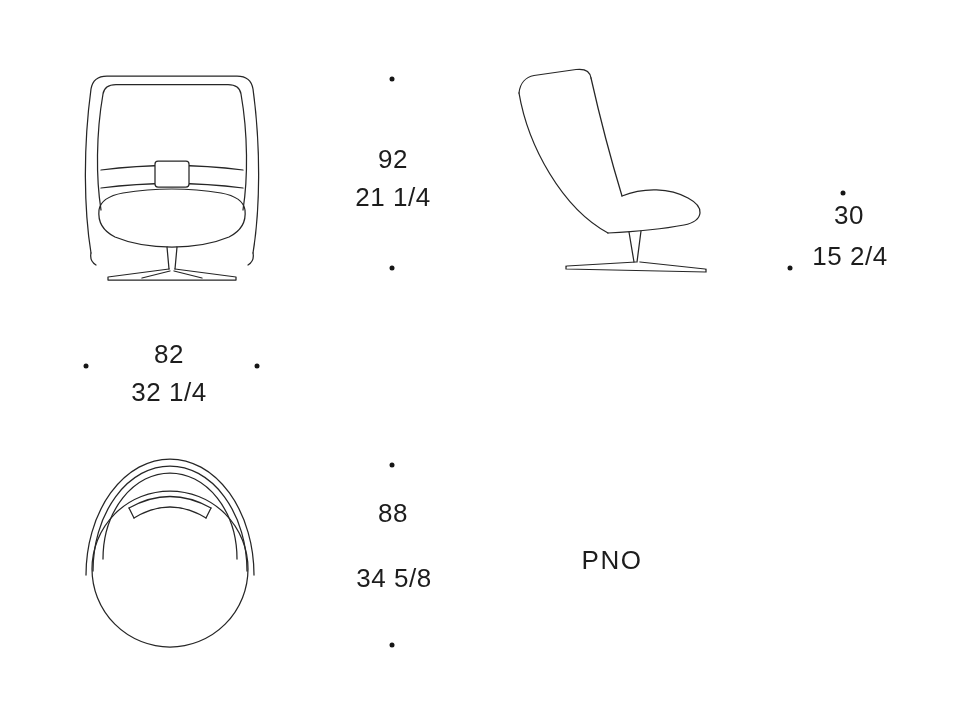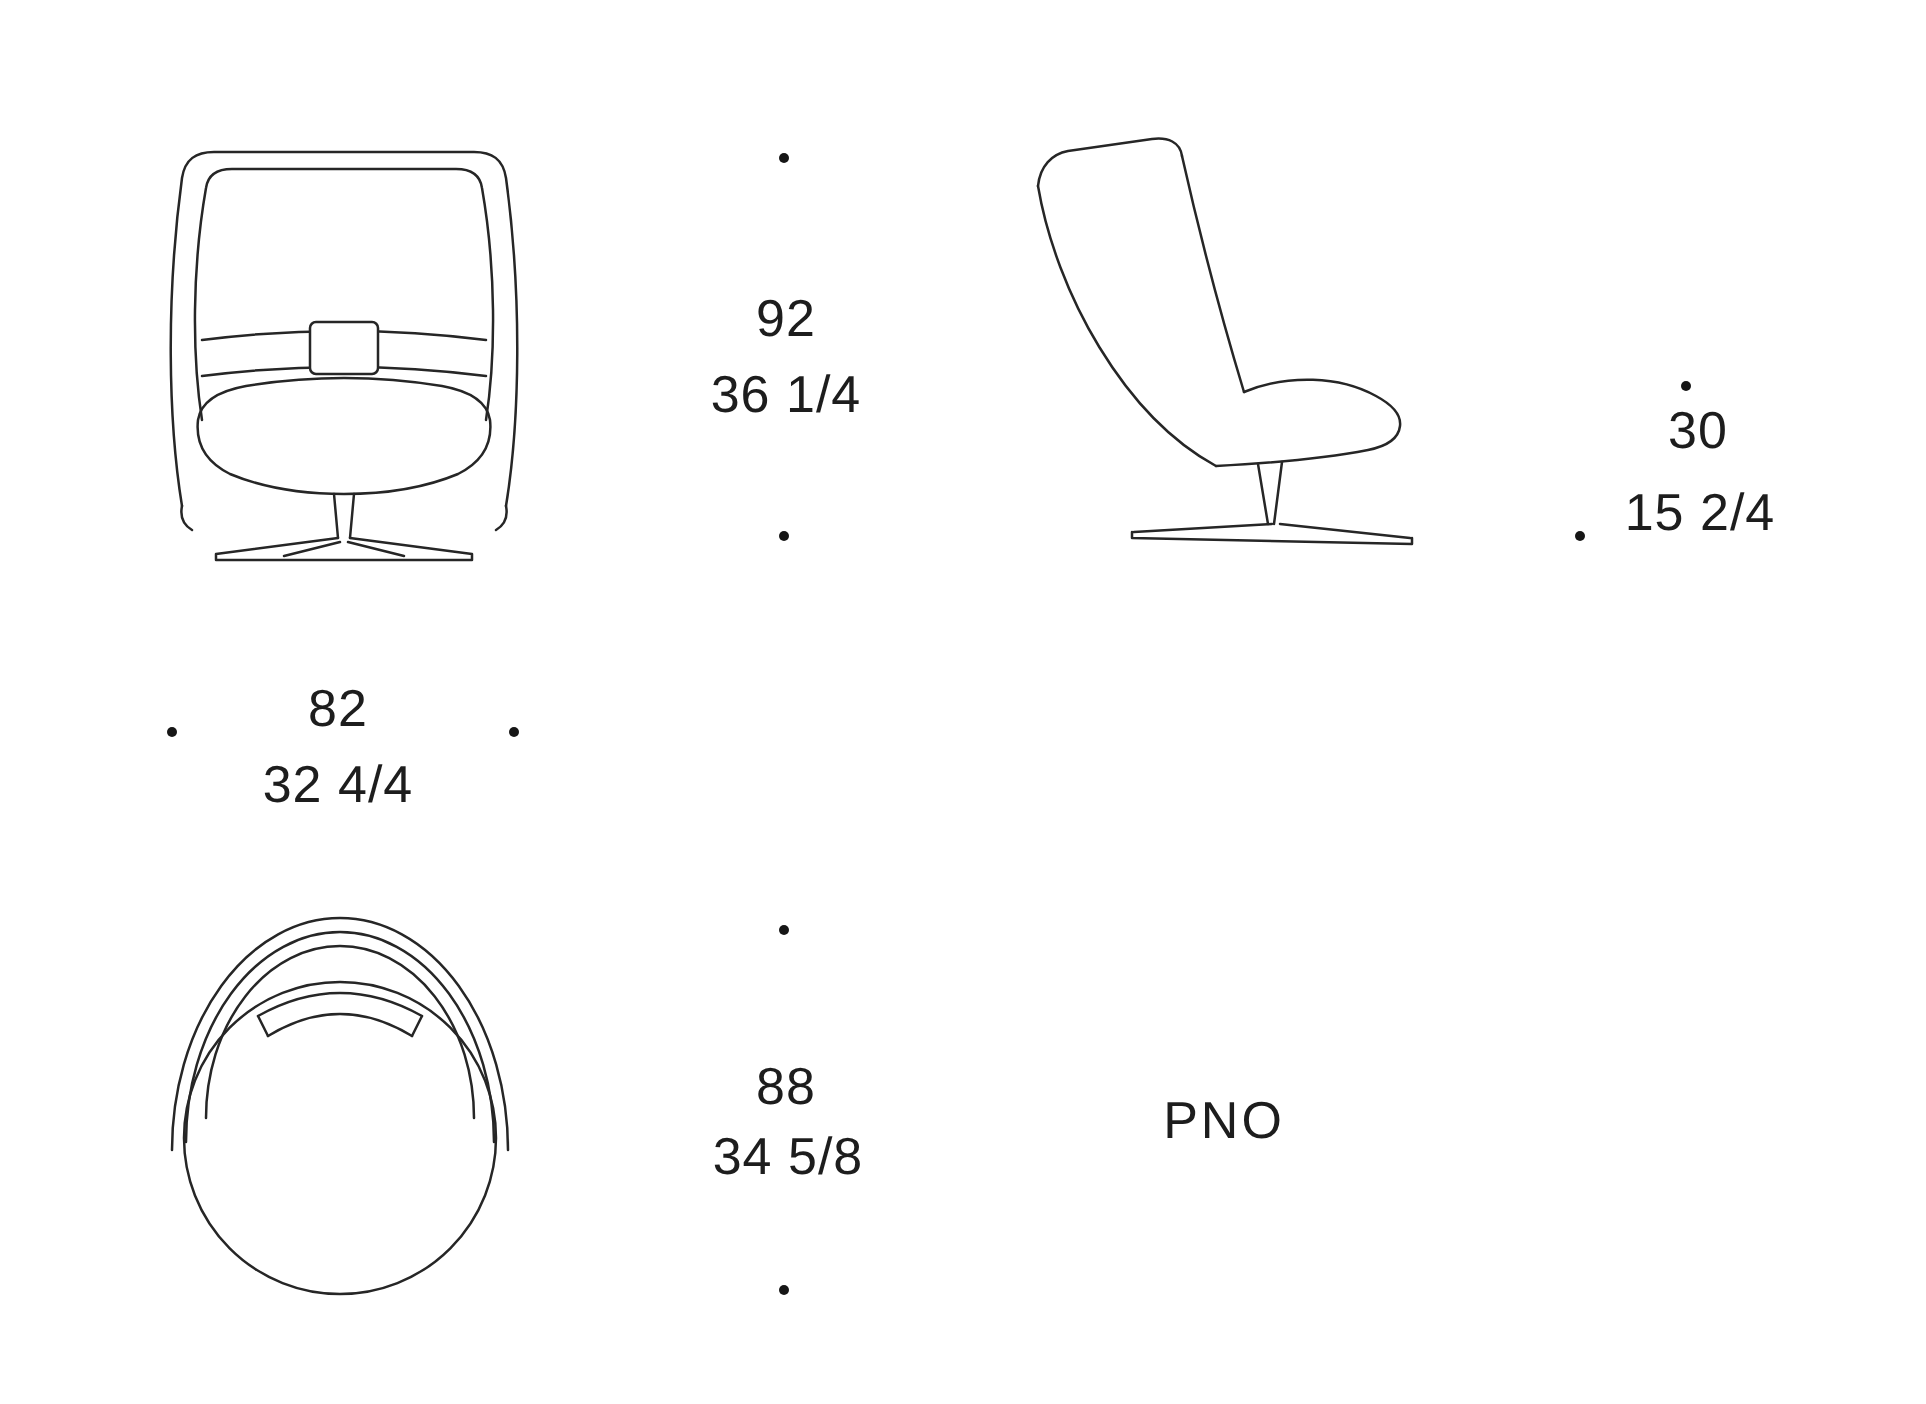--- a/index.html
+++ b/index.html
@@ -64,26 +64,26 @@
   <span class="dot" style="left:392px;top:79px"></span>
   <span class="dot" style="left:392px;top:268px"></span>
   <span class="dot" style="left:843px;top:193px"></span>
   <span class="dot" style="left:790px;top:268px"></span>
   <span class="dot" style="left:86px;top:366px"></span>
   <span class="dot" style="left:257px;top:366px"></span>
   <span class="dot" style="left:392px;top:465px"></span>
   <span class="dot" style="left:392px;top:645px"></span>
 
   <div class="dim-label" style="left:393px;top:159px">92</div>
-  <div class="dim-label" style="left:393px;top:197px">36 1/4</div>
+  <div class="dim-label" style="left:393px;top:197px">21 1/4</div>
 
   <div class="dim-label" style="left:849px;top:215px">30</div>
   <div class="dim-label" style="left:850px;top:256px">15 2/4</div>
 
   <div class="dim-label" style="left:169px;top:354px">82</div>
-  <div class="dim-label" style="left:169px;top:392px">32 4/4</div>
+  <div class="dim-label" style="left:169px;top:392px">32 1/4</div>
 
-  <div class="dim-label" style="left:393px;top:543px">88</div>
+  <div class="dim-label" style="left:393px;top:513px">88</div>
   <div class="dim-label" style="left:394px;top:578px">34 5/8</div>
 
   <div class="dim-label product-code" style="left:612px;top:560px">PNO</div>
 
 </div>
 
 </body></html>

